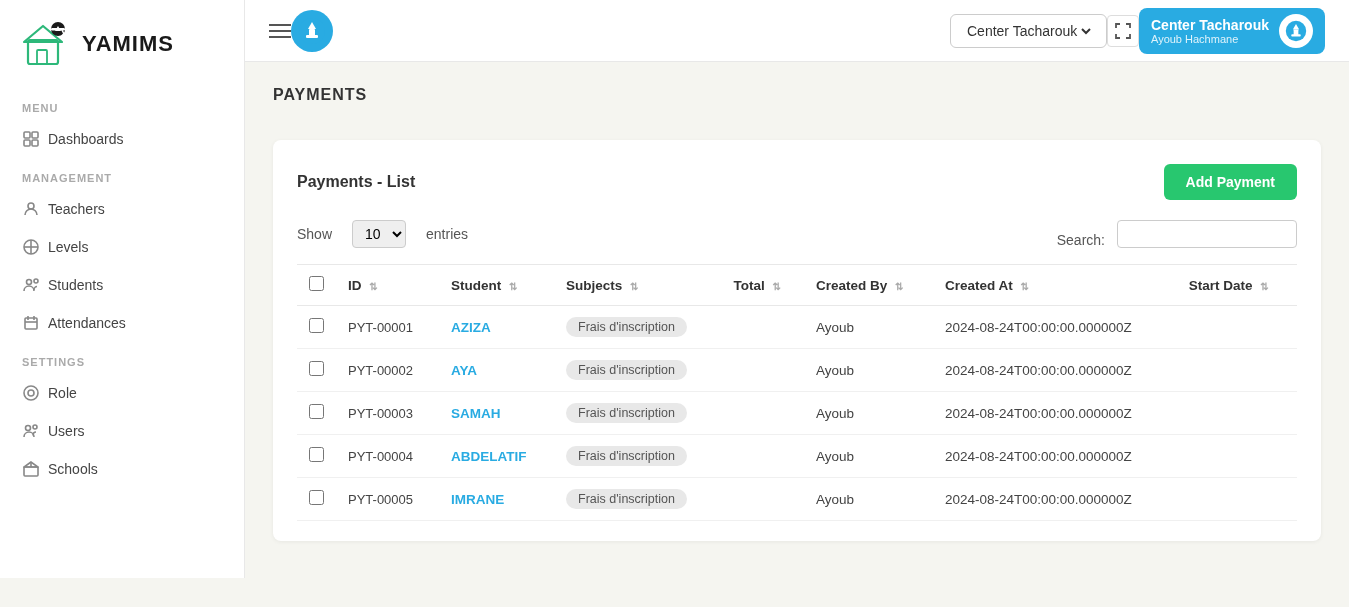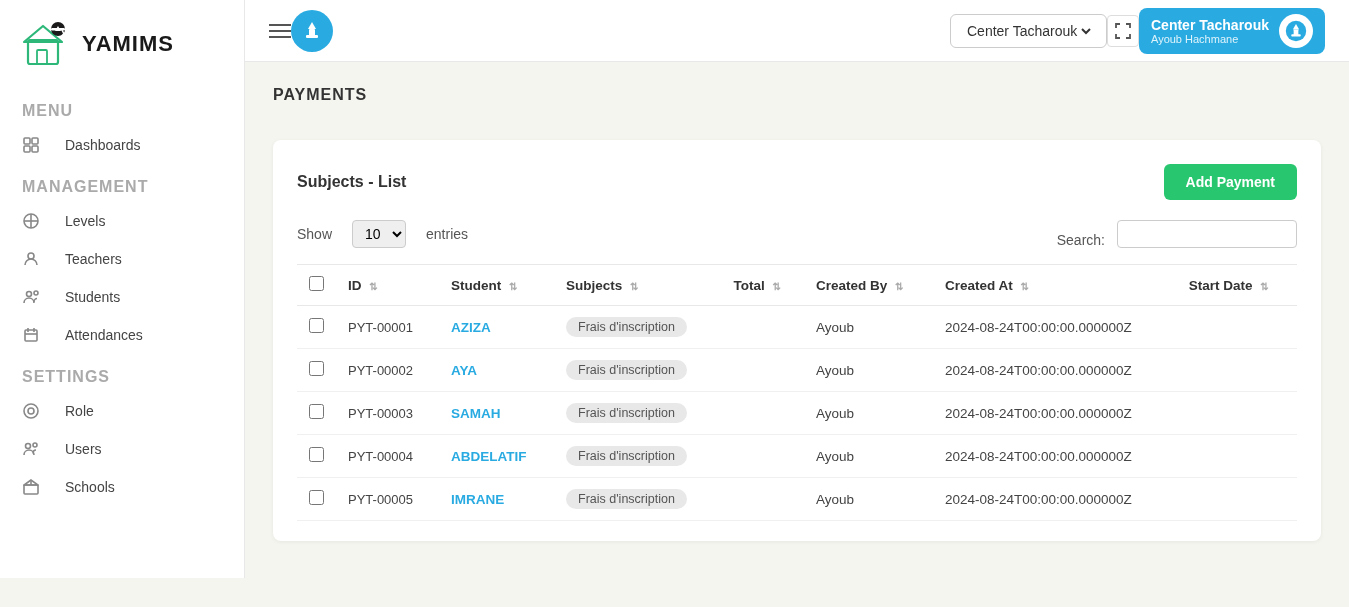--- a/index.html
+++ b/index.html
@@ -27,30 +27,30 @@
       width: 52px;
       height: 52px;
     }
     .logo-text {
       font-size: 22px;
       font-weight: 800;
       color: #1a1a1a;
       letter-spacing: 1px;
     }
     .sidebar-section-label {
-      font-size: 16px;
+      font-size: 11px;
       font-weight: 700;
       color: #aaa;
       letter-spacing: 1px;
       padding: 14px 22px 6px;
     }
     .sidebar-item {
       display: flex;
       align-items: center;
-      gap: 25px;
+      gap: 8px;
       padding: 10px 22px;
       cursor: pointer;
       color: #444;
       font-size: 14px;
       font-weight: 500;
       border-radius: 0;
       transition: background 0.15s;
     }
     .sidebar-item .icon { width: 18px; height: 18px; display: flex; align-items: center; justify-content: center; color: #888; flex-shrink: 0; }
     .sidebar-item .icon svg { width: 16px; height: 16px; }
@@ -280,36 +280,36 @@
         </svg>
     </span>
     <span>Dashboards</span>
   </div>
 
   <div class="sidebar-section-label">MANAGEMENT</div>
 
   <div class="sidebar-item">
     <span class="icon">
       <svg viewBox="0 0 16 16" fill="none" stroke="currentColor" stroke-width="1.6">
+          <circle cx="8" cy="5" r="3"></circle>
+          <path d="M2 14c0-3.3 2.7-6 6-6s6 2.7 6 6"></path>
+        </svg>
+    </span>
+    <span>Teachers</span>
+  </div>
+
+  <div class="sidebar-item">
+    <span class="icon">
+      <svg viewBox="0 0 16 16" fill="none" stroke="currentColor" stroke-width="1.6">
           <circle cx="8" cy="8" r="7"></circle>
           <line x1="8" y1="1" x2="8" y2="15"></line>
           <line x1="1" y1="8" x2="15" y2="8"></line>
         </svg>
     </span>
     <span>Levels</span>
-  </div>
-
-  <div class="sidebar-item">
-    <span class="icon">
-      <svg viewBox="0 0 16 16" fill="none" stroke="currentColor" stroke-width="1.6">
-          <circle cx="8" cy="5" r="3"></circle>
-          <path d="M2 14c0-3.3 2.7-6 6-6s6 2.7 6 6"></path>
-        </svg>
-    </span>
-    <span>Teachers</span>
   </div>
 
   <div class="sidebar-item">
     <span class="icon">
       <svg viewBox="0 0 16 16" fill="none" stroke="currentColor" stroke-width="1.6">
           <circle cx="6" cy="5" r="2.5"></circle>
           <path d="M1 14c0-2.8 2.2-5 5-5s5 2.2 5 5"></path>
           <circle cx="13" cy="4" r="2"></circle>
           <path d="M11 13c0-2 1.5-3.5 3-3.5"></path>
         </svg>
@@ -409,21 +409,21 @@
         </svg>
       </div>
     </div>
   </header>
 
   <div class="page-content">
     <div class="page-title">PAYMENTS</div>
 
     <div class="card">
       <div class="card-header">
-        <span class="card-title">Subjects - List</span>
+        <span class="card-title">Payments - List</span>
         <button class="btn-add">Add Payment</button>
       </div>
 
       <div class="table-controls">
         <div class="show-entries">
           <span>Show</span>
           <select>
             <option value="10">10</option>
             <option value="25">25</option>
             <option value="50">50</option>

